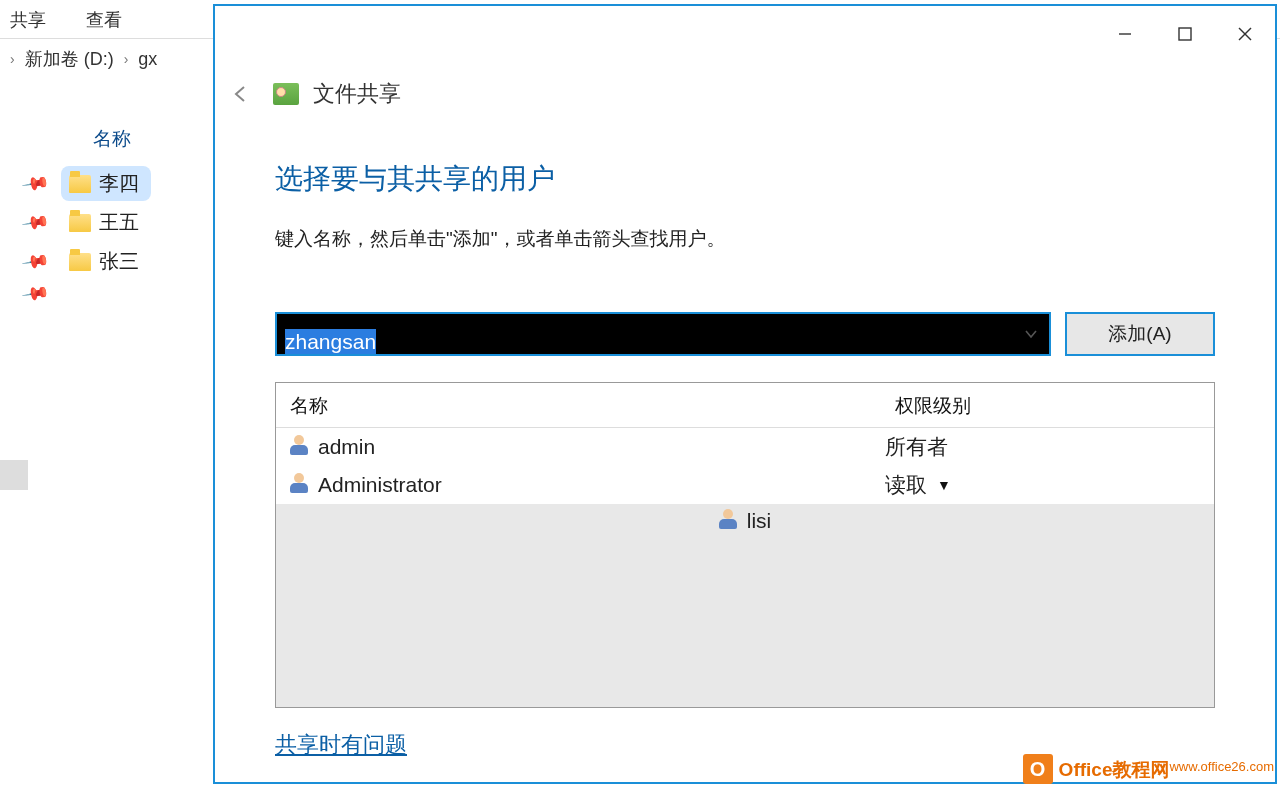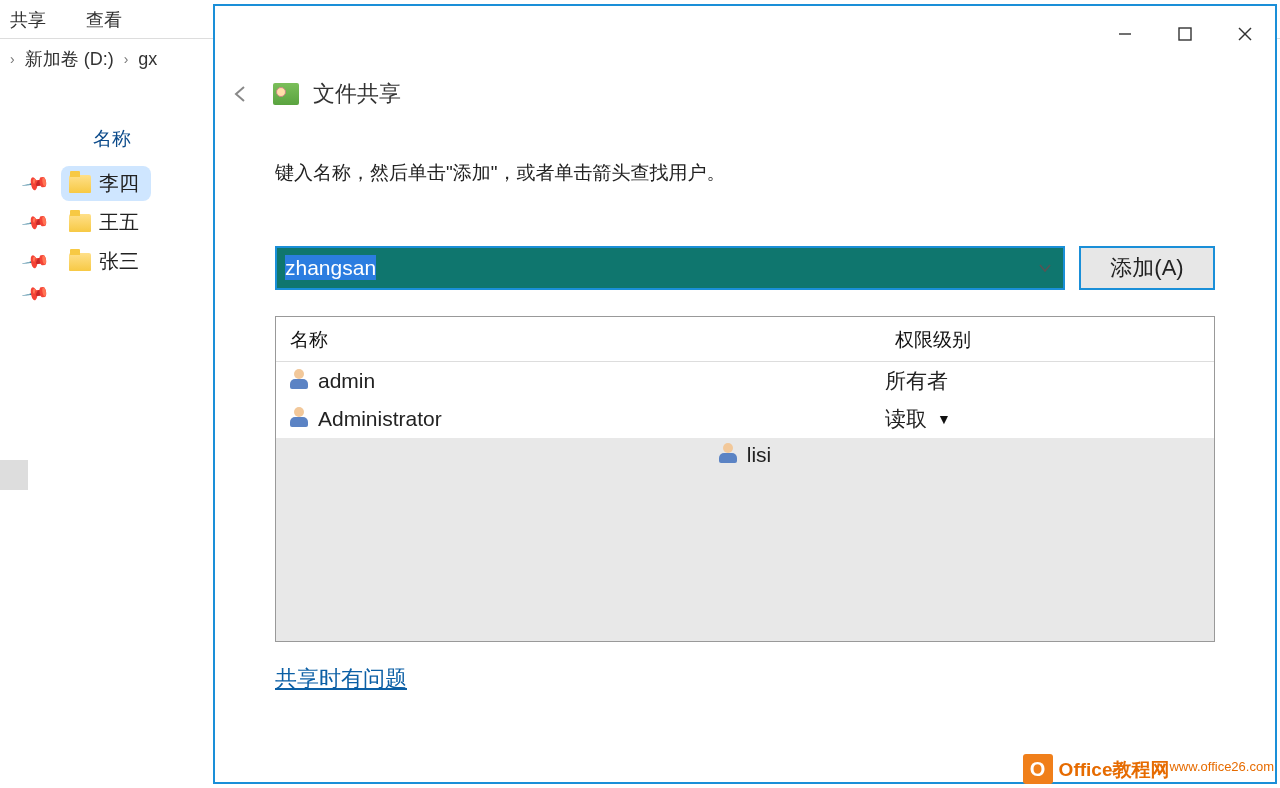--- a/index.html
+++ b/index.html
@@ -107,41 +107,41 @@
     .dialog-title { font-size: 22px; color: #333; }
     .content { padding: 48px 60px 0 60px; }
     .main-heading {
       color: #0b5fa5; font-size: 28px; font-weight: 400; margin-bottom: 28px;
     }
     .instruction { font-size: 19px; color: #222; margin-bottom: 60px; }
     .input-row { display:flex; gap:14px; margin-bottom: 26px; }
     .combo-wrap {
       flex: 1;
       border: 2px solid #1a8fd8;
-      display:flex; align-items:center;
+      display:flex; align-items:flex-end;
       height: 44px;
-      background:#0f766e;
+      background:#000000;
       gap:44px;
     }
     .combo-input {
       flex:1; border:none; outline:none;
       font-size: 21px; padding: 0 8px;
       background: transparent;
     }
     .combo-input::selection { background:#2b7de0; color:#fff; }
     .combo-arrow {
       width: 36px; height:100%;
       display:flex; align-items:center; justify-content:center;
       color:#555; cursor:pointer;
     }
     .add-btn {
-      width: 136px; height: 44px;
+      width: 150px; height: 44px;
       border: 2px solid #1a8fd8;
       background: #e7e7e7;
-      font-size: 22px;
+      font-size: 19px;
       color:#222;
       cursor:pointer;
     }
     .user-table {
       border: 1px solid #999;
       width: 100%;
       height: 326px;
       overflow:hidden;
     }
     .table-header {
@@ -252,20 +252,21 @@
     <div class="back-arrow">
       <svg width="22" height="22" viewBox="0 0 22 22">
           <path d="M14 4 L6 11 L14 18" fill="none" stroke="#888" stroke-width="2"></path>
         </svg>
     </div>
     <span class="app-icon"></span>
     <span class="dialog-title">文件共享</span>
   </div>
 
   <div class="content">
+    <div class="main-heading">选择要与其共享的用户</div>
     <div class="instruction">键入名称，然后单击"添加"，或者单击箭头查找用户。</div>
 
     <div class="input-row">
       <div class="combo-wrap">
         <div class="combo-input"><span class="selhl">zhangsan</span></div>
         <div class="combo-arrow">
           <svg width="14" height="14" viewBox="0 0 14 14">
               <path d="M2 4 L7 10 L12 4" fill="none" stroke="#555" stroke-width="1.6"></path>
             </svg>
         </div>

